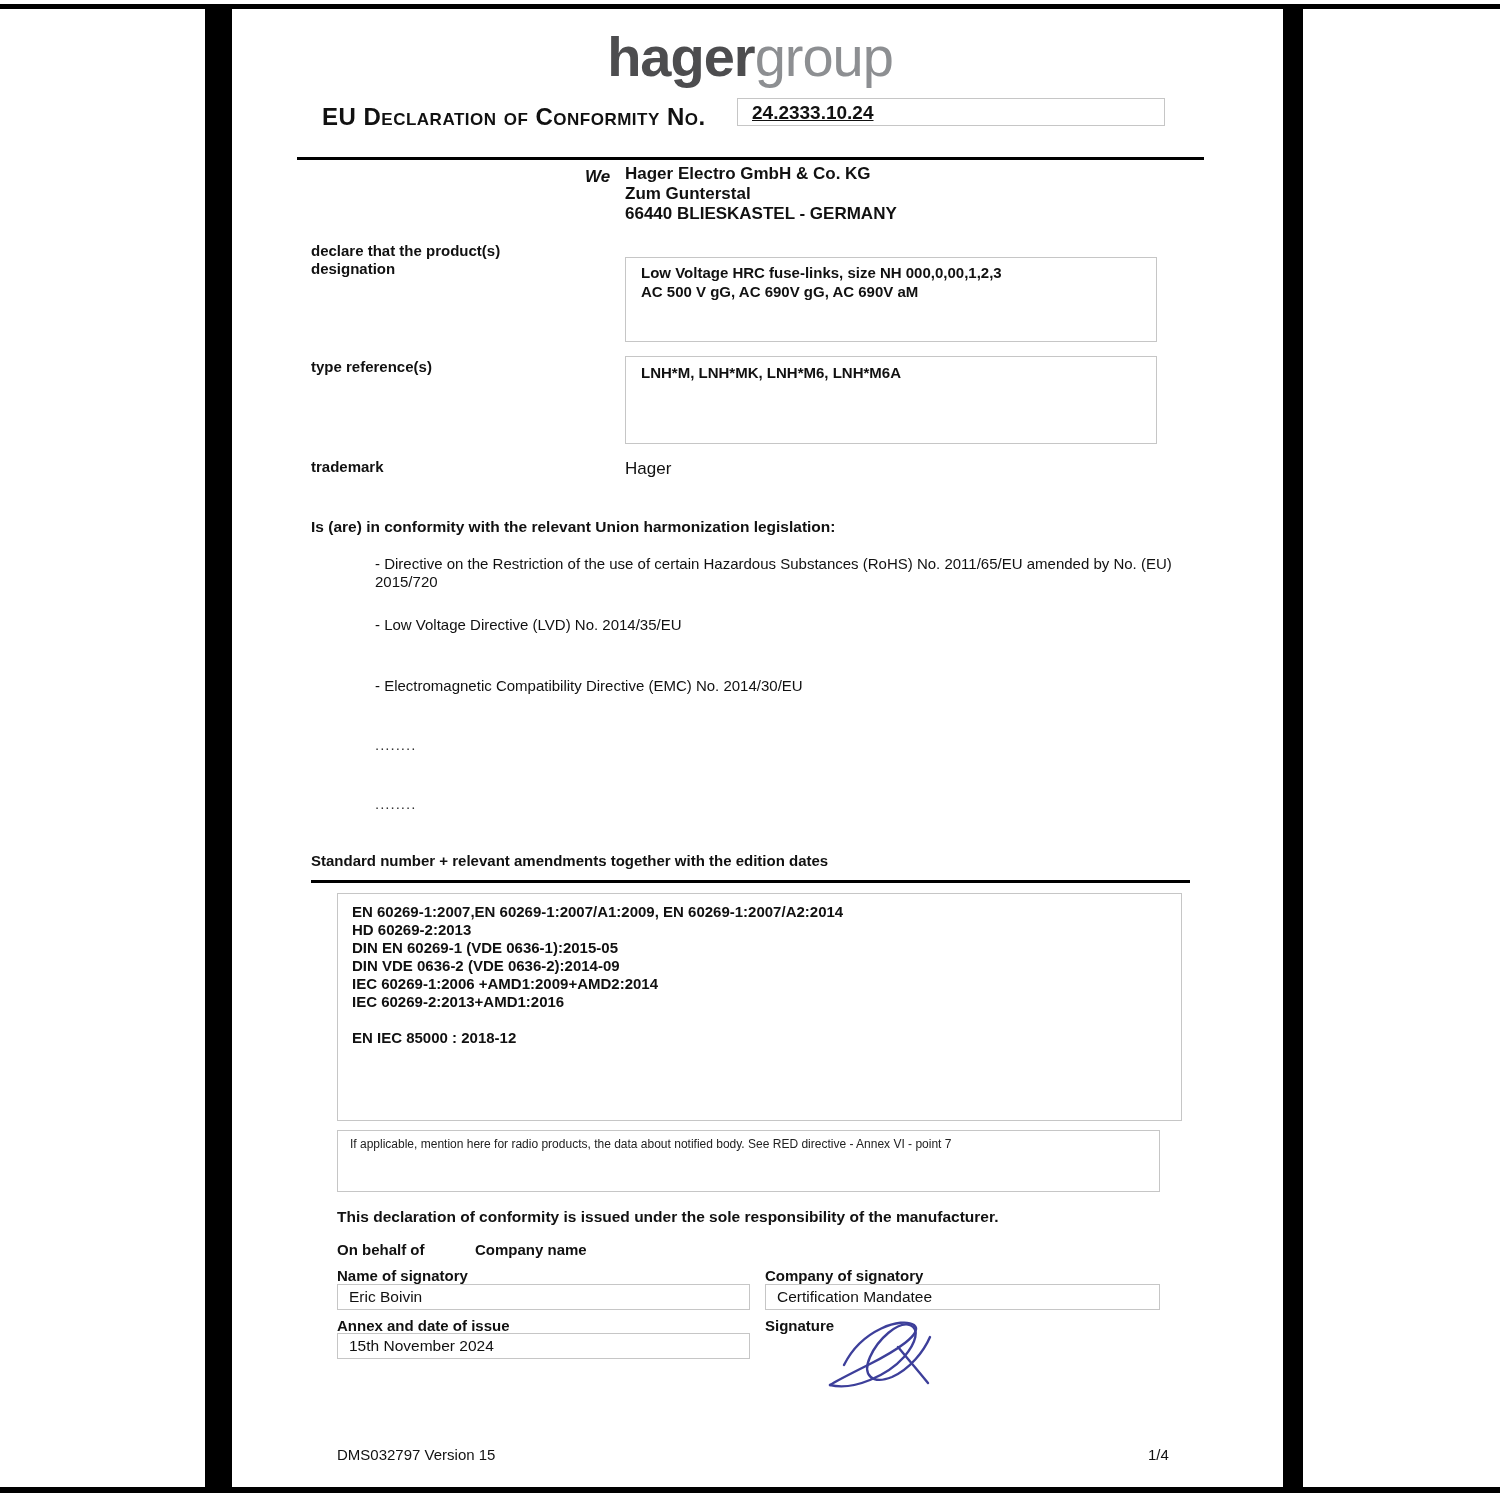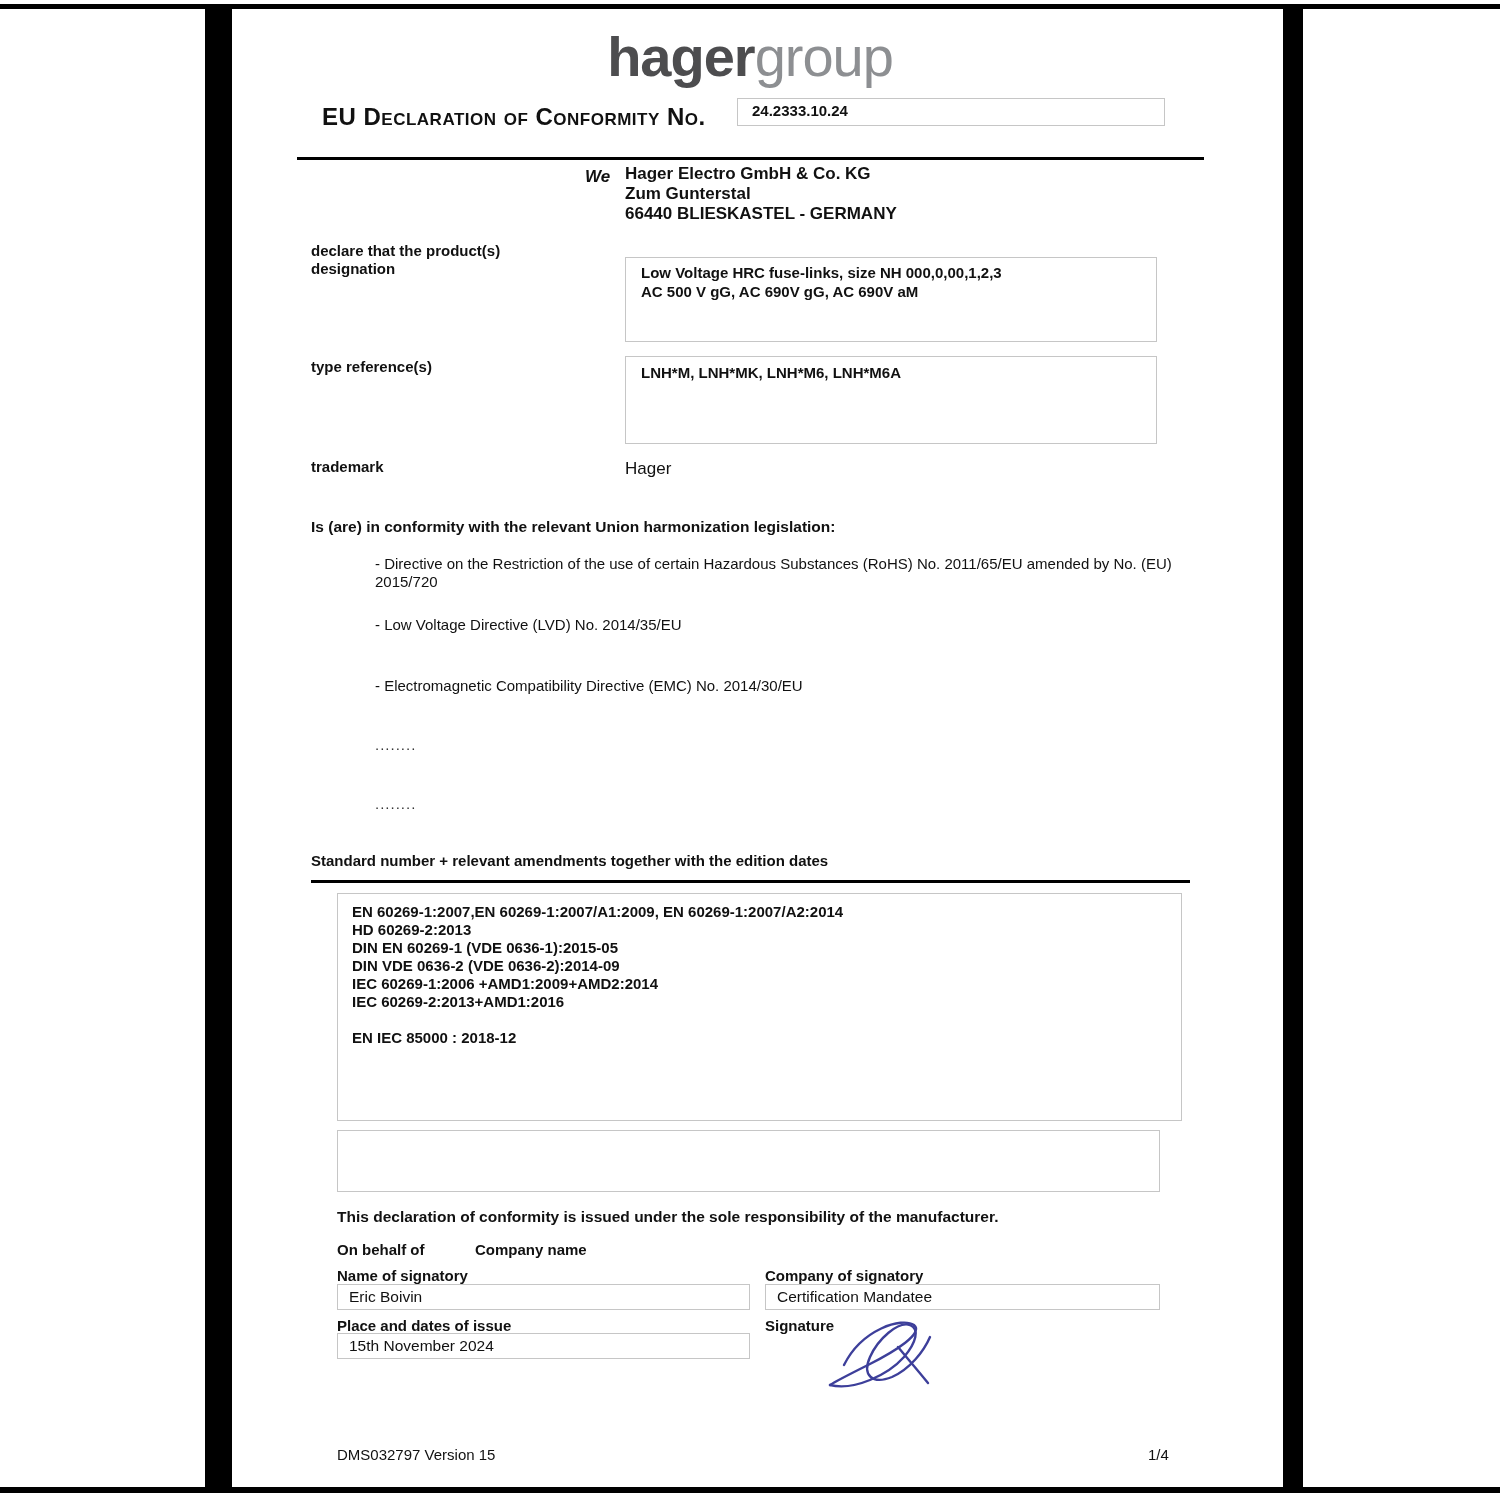--- a/index.html
+++ b/index.html
@@ -8,21 +8,21 @@
     font-family:"Liberation Sans", sans-serif; color:#111; overflow:hidden;
   }
   .abs { position:absolute; }
   .bar { position:absolute; background:#000; }
   .box { position:absolute; border:1px solid #c6c6c6; background:#fff; box-sizing:border-box; }
   .rule { position:absolute; background:#000; }
   .logo { font-size:56px; letter-spacing:-1px; white-space:nowrap; }
   .logo-hager { font-weight:bold; color:#4d4d4f; }
   .logo-group { font-weight:300; color:#8d8f92; }
   .doc-title { font-weight:bold; font-size:24px; font-variant:small-caps; letter-spacing:0.5px; white-space:nowrap; }
-  .doc-number { font-weight:bold; font-size:15px; }
+  .doc-number { font-weight:bold; font-size:19px;text-decoration:underline; }
   .we { font-style:italic; font-weight:bold; font-size:17px; }
   .company-line { font-weight:bold; font-size:17px; line-height:20px; }
   .label { font-weight:bold; font-size:15px; line-height:18px; }
   .field-text { font-weight:bold; font-size:15px; line-height:19px; }
   .plain { font-size:15.5px; }
   .directive { font-size:15px; line-height:18px; }
   .std-line { font-weight:bold; font-size:15px; line-height:18px; min-height:18px; white-space:nowrap; }
   .small-note { font-size:12px; color:#222; }
   .footer-text { font-size:15px; }
 </style>
@@ -86,38 +86,39 @@
     <div class="std-line">HD 60269-2:2013</div>
     <div class="std-line">DIN EN 60269-1 (VDE 0636-1):2015-05</div>
     <div class="std-line">DIN VDE 0636-2 (VDE 0636-2):2014-09</div>
     <div class="std-line">IEC 60269-1:2006 +AMD1:2009+AMD2:2014</div>
     <div class="std-line">IEC 60269-2:2013+AMD1:2016</div>
     <div class="std-line"></div>
     <div class="std-line">EN IEC 85000 : 2018-12</div>
   </div>
 
   <div class="box" style="left:337px; top:1130px; width:823px; height:62px;"></div>
+  <div class="abs small-note" style="left:350px; top:1137px; width:800px;">If applicable, mention here for radio products, the data about notified body. See RED directive - Annex VI - point 7</div>
 
   <div class="abs label" style="left:337px; top:1208px; font-size:15.5px;">This declaration of conformity is issued under the sole responsibility of the manufacturer.</div>
 
   <div class="abs" style="left:337px; top:1241px;">
     <span class="label">On behalf of</span>
     <span class="label" style="margin-left:46px;">Company name</span>
   </div>
 
   <div class="abs label" style="left:337px; top:1267px;">Name of signatory</div>
   <div class="abs label" style="left:765px; top:1267px;">Company of signatory</div>
 
   <div class="box" style="left:337px; top:1284px; width:413px; height:26px;"></div>
   <div class="abs plain" style="left:349px; top:1288px;">Eric Boivin</div>
 
   <div class="box" style="left:765px; top:1284px; width:395px; height:26px;"></div>
   <div class="abs plain" style="left:777px; top:1288px;">Certification Mandatee</div>
 
-  <div class="abs label" style="left:337px; top:1317px;">Place and dates of issue</div>
+  <div class="abs label" style="left:337px; top:1317px;">Annex and date of issue</div>
   <div class="abs label" style="left:765px; top:1317px;">Signature</div>
 
   <div class="box" style="left:337px; top:1333px; width:413px; height:26px;"></div>
   <div class="abs plain" style="left:349px; top:1337px;">15th November 2024</div>
 
   <svg class="abs" style="left:810px; top:1315px;" width="130" height="90" viewBox="0 0 130 90">
     <g fill="none" stroke="#2d2f92" stroke-width="2.4" stroke-linecap="round" opacity="0.92">
       <path d="M20,70 C44,76 78,60 94,42 C106,28 110,14 100,10 C88,6 68,24 60,42 C52,60 62,70 82,62 C100,54 114,36 120,22"></path>
       <path d="M34,50 C52,14 92,2 104,10 C114,18 86,36 58,50 C42,58 26,66 20,70"></path>
       <path d="M88,32 C98,44 110,58 118,68"></path>

